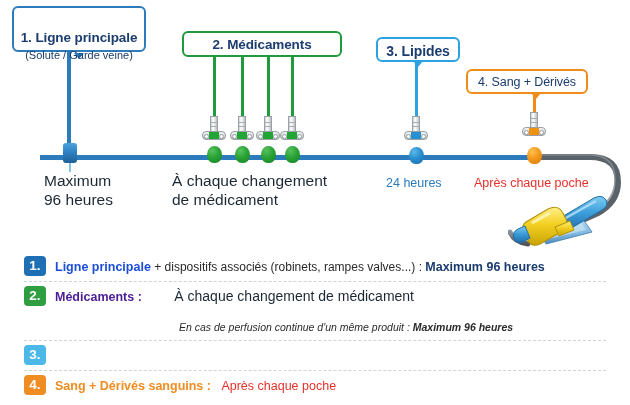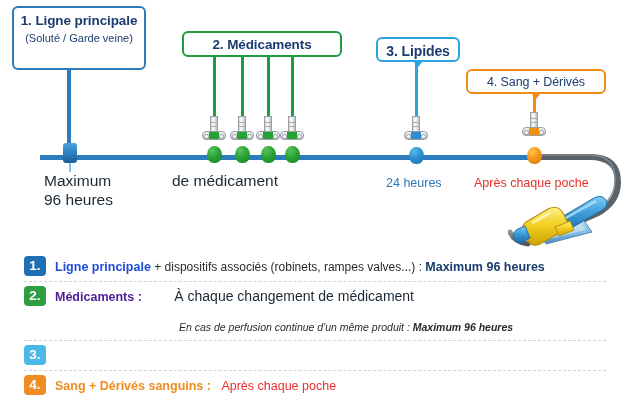--- a/index.html
+++ b/index.html
@@ -39,23 +39,23 @@
   }
   .callout .sub {
     display: block;
     color: #1b3c6e;
     font-weight: normal;
     white-space: nowrap;
   }
 
   #box-main {
     left: 12px;  top: 6px;
-    width: 134px; height: 64px;
+    width: 134px; height: 46px;
     border: 2px solid #2b7bbd;
-    padding-top: 5px;
+    padding-top: 22px;
   }
   #box-main .title { font-size: 13.5px; }
   #box-main .sub   { font-size: 11px; margin-top: 3px; }
 
   #box-med {
     left: 182px; top: 31px;
     width: 160px; height: 26px;
     border: 2px solid #1f9a3c;
     padding-top: 4px;
   }
@@ -64,21 +64,21 @@
   #box-lip {
     left: 376px; top: 37px;
     width: 84px; height: 25px;
     border: 2px solid #2aa3e0;
     padding-top: 4px;
   }
   #box-lip .title { font-size: 14px; }
 
   #box-blood {
     left: 466px; top: 69px;
-    width: 140px; height: 25px;
+    width: 122px; height: 25px;
     border: 2px solid #f08c1a;
     padding-top: 4px;
   }
   #box-blood .title { font-size: 12.5px; font-weight: normal; }
 
   
   .notch {
     position: absolute;
     width: 0; height: 0;
     border-left: 5px solid transparent;
@@ -336,20 +336,21 @@
   <div class="port green" style="left:261px; top:146px;"></div>
   <div class="port green" style="left:285px; top:146px;"></div>
   <div class="port blue" style="left:409px; top:147px;"></div>
   <div class="port orange" style="left:527px; top:147px;"></div>
 
   <div class="caption" id="cap-main">
     <div>Maximum</div>
     <div>96 heures</div>
   </div>
   <div class="caption" id="cap-med">
+    <div>À chaque changement</div>
     <div>de médicament</div>
   </div>
   <div class="caption" id="cap-lip">24 heures</div>
   <div class="caption" id="cap-blood">Après chaque poche</div>
 
   <svg id="connector-art" viewBox="0 0 122 75">
     <defs>
       <linearGradient id="gBlueTube" x1="0" y1="0" x2="0" y2="1">
         <stop offset="0%" stop-color="#7fcdf2"></stop>
         <stop offset="45%" stop-color="#3e9fdc"></stop>

